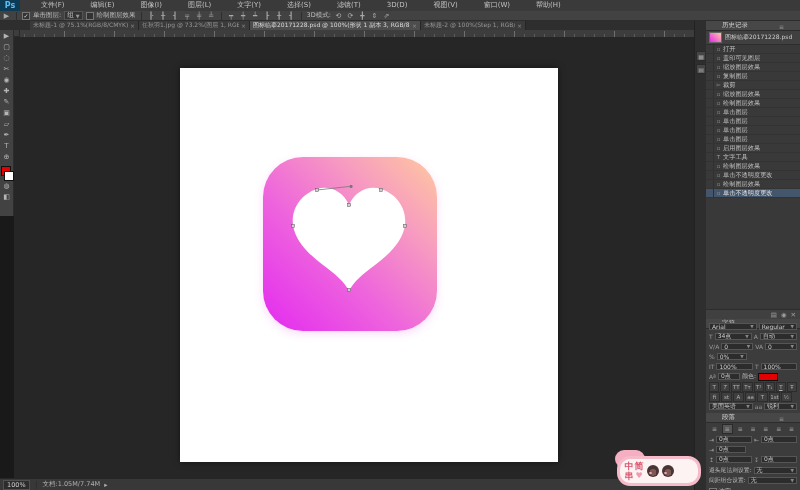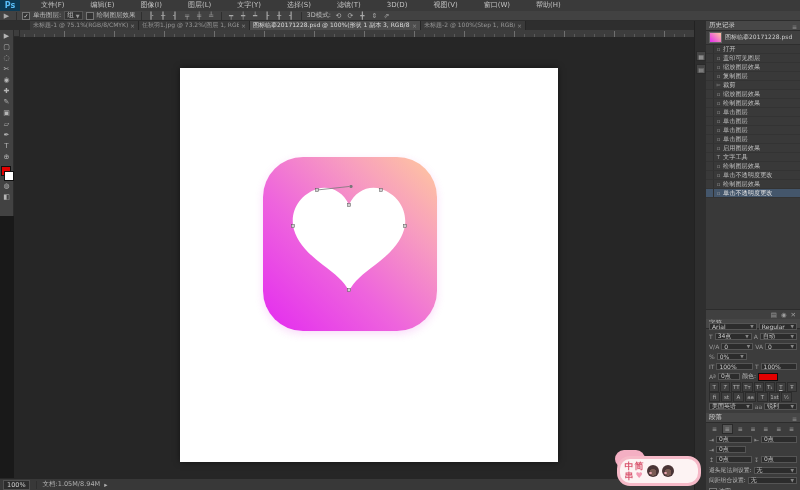--- a/index.html
+++ b/index.html
@@ -53,21 +53,21 @@
   #appicon{position:absolute;left:83px;top:89px;width:174px;height:174px;border-radius:40px;
      background:linear-gradient(45deg,#e32af0 0%,#ee64dd 40%,#f79cc0 72%,#ffc99d 100%);
      box-shadow:0 3px 8px rgba(220,60,220,.18);}
   #heart-svg{position:absolute;left:26px;top:28px;}
   
   #dockstrip{left:694px;top:21px;width:12px;height:469px;background:#2e2e2e;border-left:1px solid #222;box-sizing:border-box;}
   .dockbtn{position:absolute;left:1px;width:10px;height:10px;background:#454545;color:#aaa;font-size:6px;
            text-align:center;line-height:10px;border:1px solid #2a2a2a;box-sizing:border-box;}
   
   .panel-h{position:absolute;left:0;width:94px;height:10px;background:#474747;border-bottom:1px solid #2c2c2c;
-           font-size:6.5px;color:#d0d0d0;display:flex;align-items:flex-end;padding:0 3px;box-sizing:border-box;justify-content:space-between;}
+           font-size:6.5px;color:#d0d0d0;display:flex;align-items:flex-end;padding:0 16px;box-sizing:border-box;justify-content:space-between;}
   .ph-menu{color:#9a9a9a;font-size:6px;}
   #rightpanels{left:706px;top:21px;width:94px;height:469px;background:#3c3c3c;}
   #history-body{position:absolute;left:0;top:10px;width:94px;height:278px;background:#393939;}
   #hist-file{display:flex;align-items:center;gap:3px;height:13px;border-bottom:1px solid #2e2e2e;padding-left:3px;font-size:6px;color:#cfcfcf;background:#404040;}
   #hist-thumb{width:11px;height:9px;border:1px solid #666;background:linear-gradient(45deg,#e32af0,#ffc99d);}
   .hrow{display:flex;align-items:center;height:8px;font-size:6.2px;color:#c0c0c0;border-bottom:1px solid #333;}
   .hrow .hb{width:7px;height:8px;border-right:1px solid #303030;}
   .hrow .hic{width:9px;text-align:center;font-size:5.5px;color:#9a9a9a;}
   .hrow.sel{background:#44566b;color:#e4e4e4;}
   #hist-footer{position:absolute;left:0;top:288px;width:94px;height:11px;background:#404040;border-top:1px solid #2c2c2c;
@@ -471,21 +471,21 @@
     </div>
     <div class="prow" style="position:absolute;top:466px;left:0;width:94px;box-sizing:border-box">
       <span class="chk"></span>
       <span>连字</span>
     </div>
   </div>
 
   <div id="statusbar" class="abs">
     <span id="zoom-field">100%</span>
     <span class="osep"></span>
-    <span>文档:1.05M/8.94M</span>
+    <span>文档:1.05M/7.74M</span>
     <span>▸</span>
   </div>
 
   <div id="watermark" class="abs">
     <div id="wm-blob"></div>
     <div id="wm-card">
       <div id="wm-grid">
         <span class="wm-ch">中</span>
         <span class="wm-ch">简</span>
         <span class="wm-ch">串</span>

